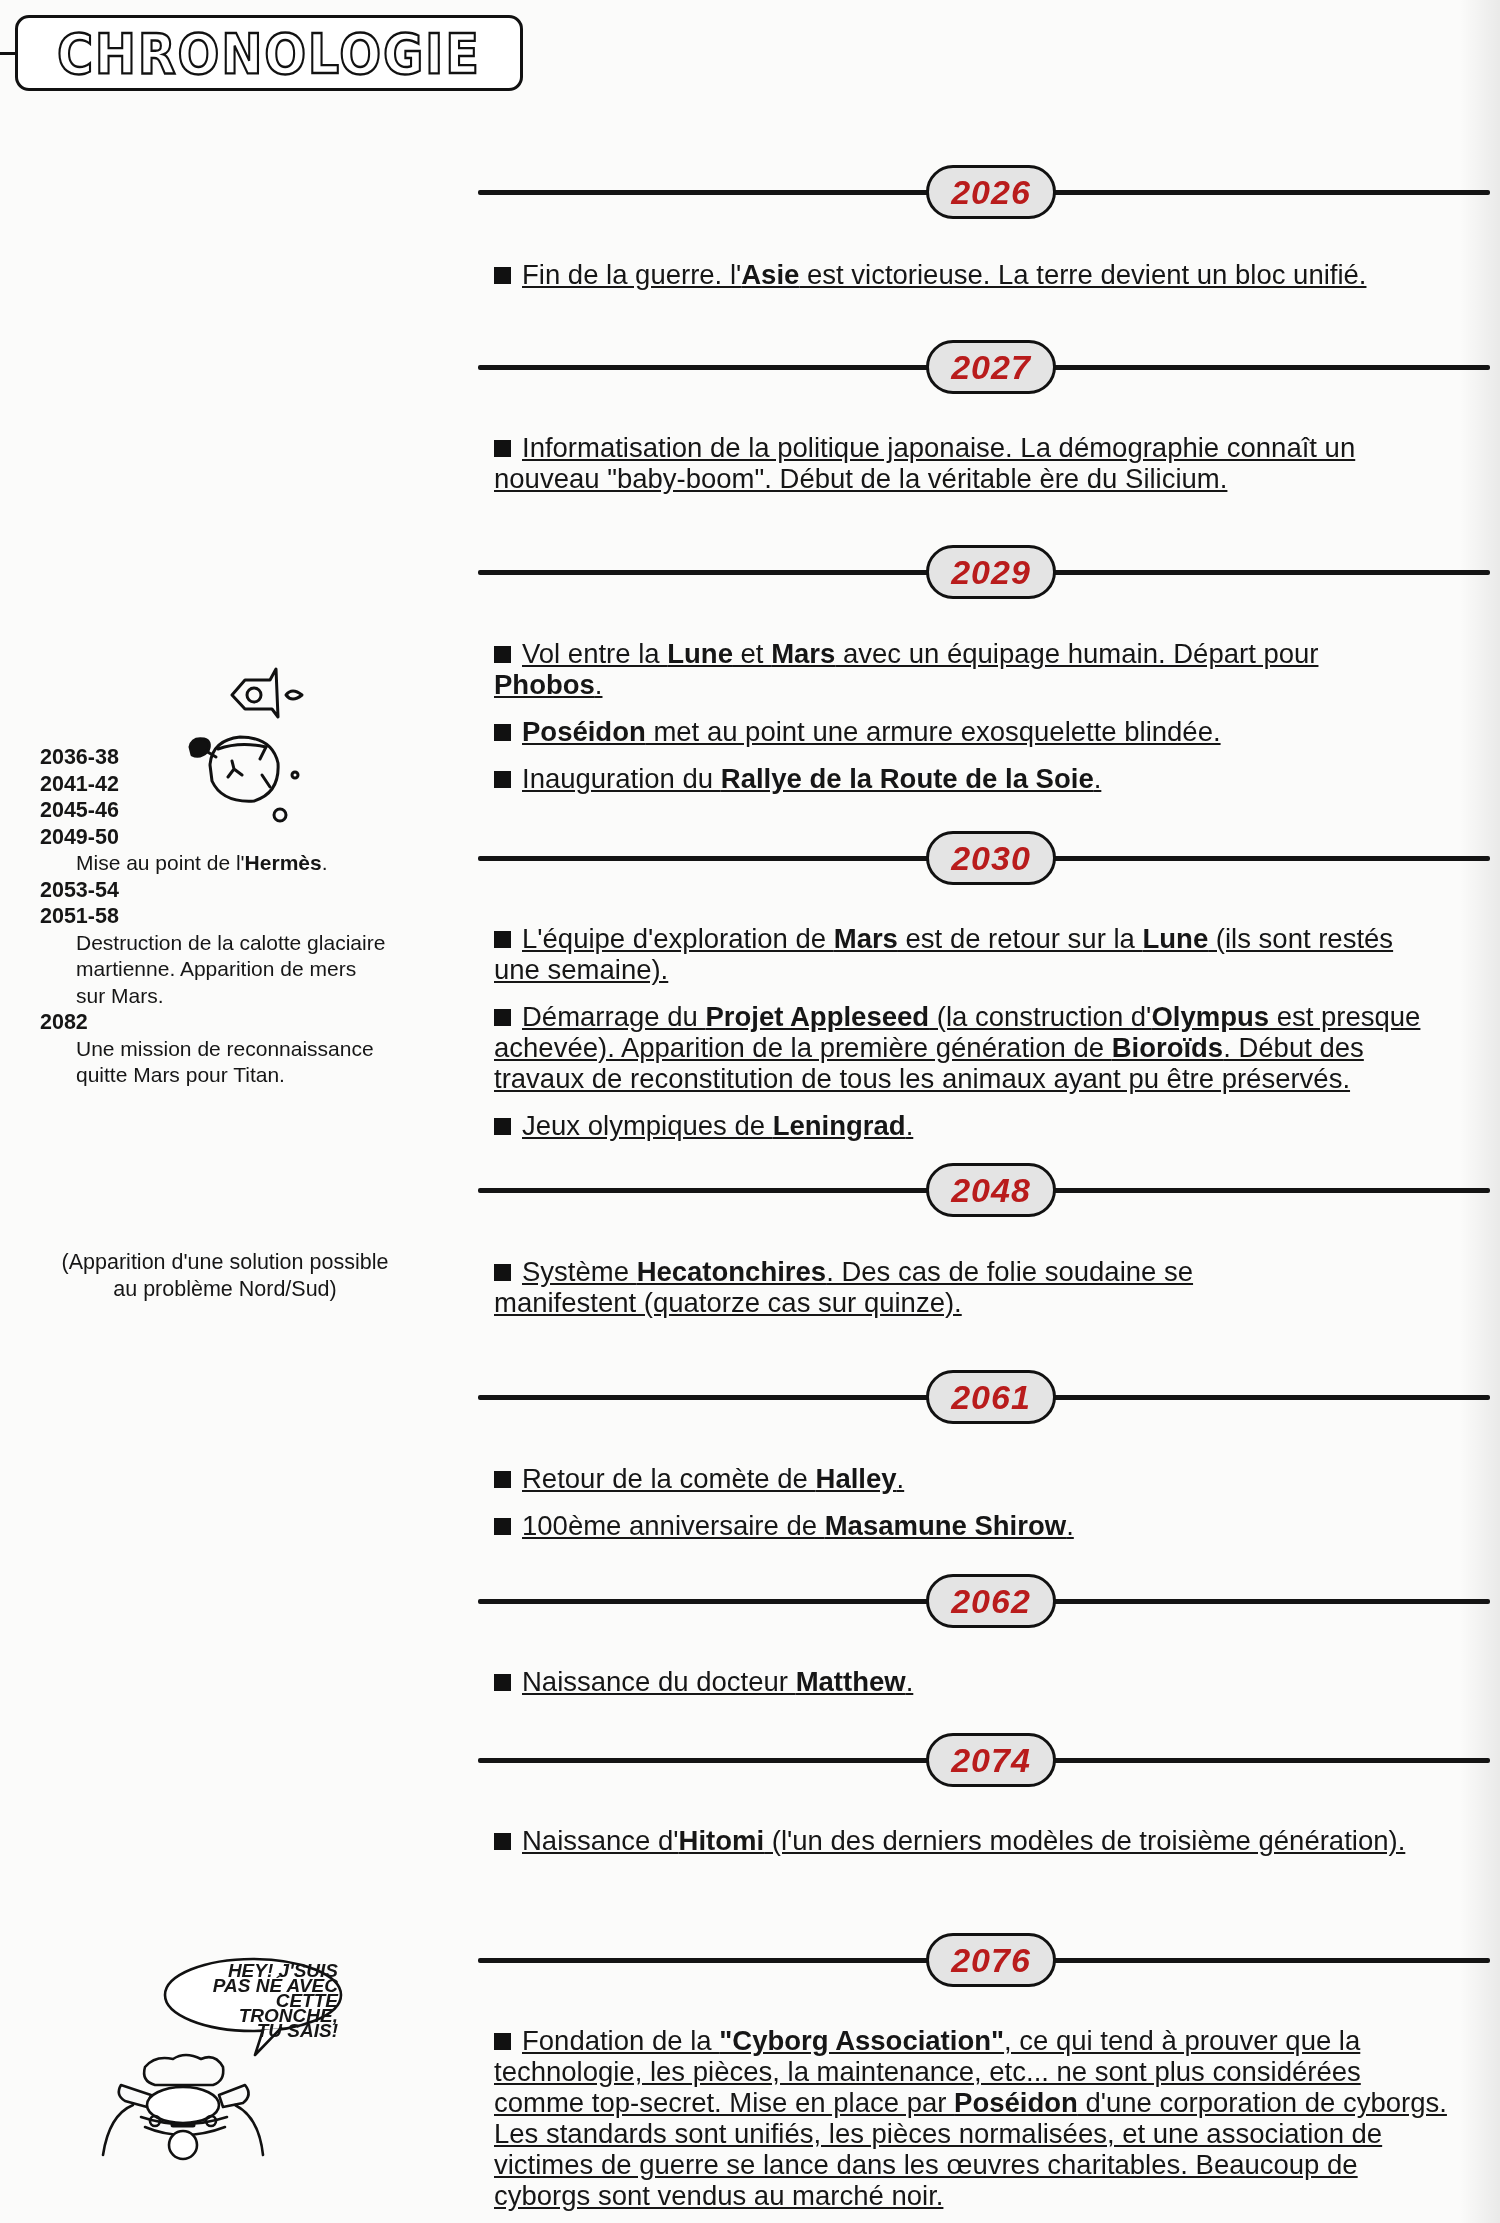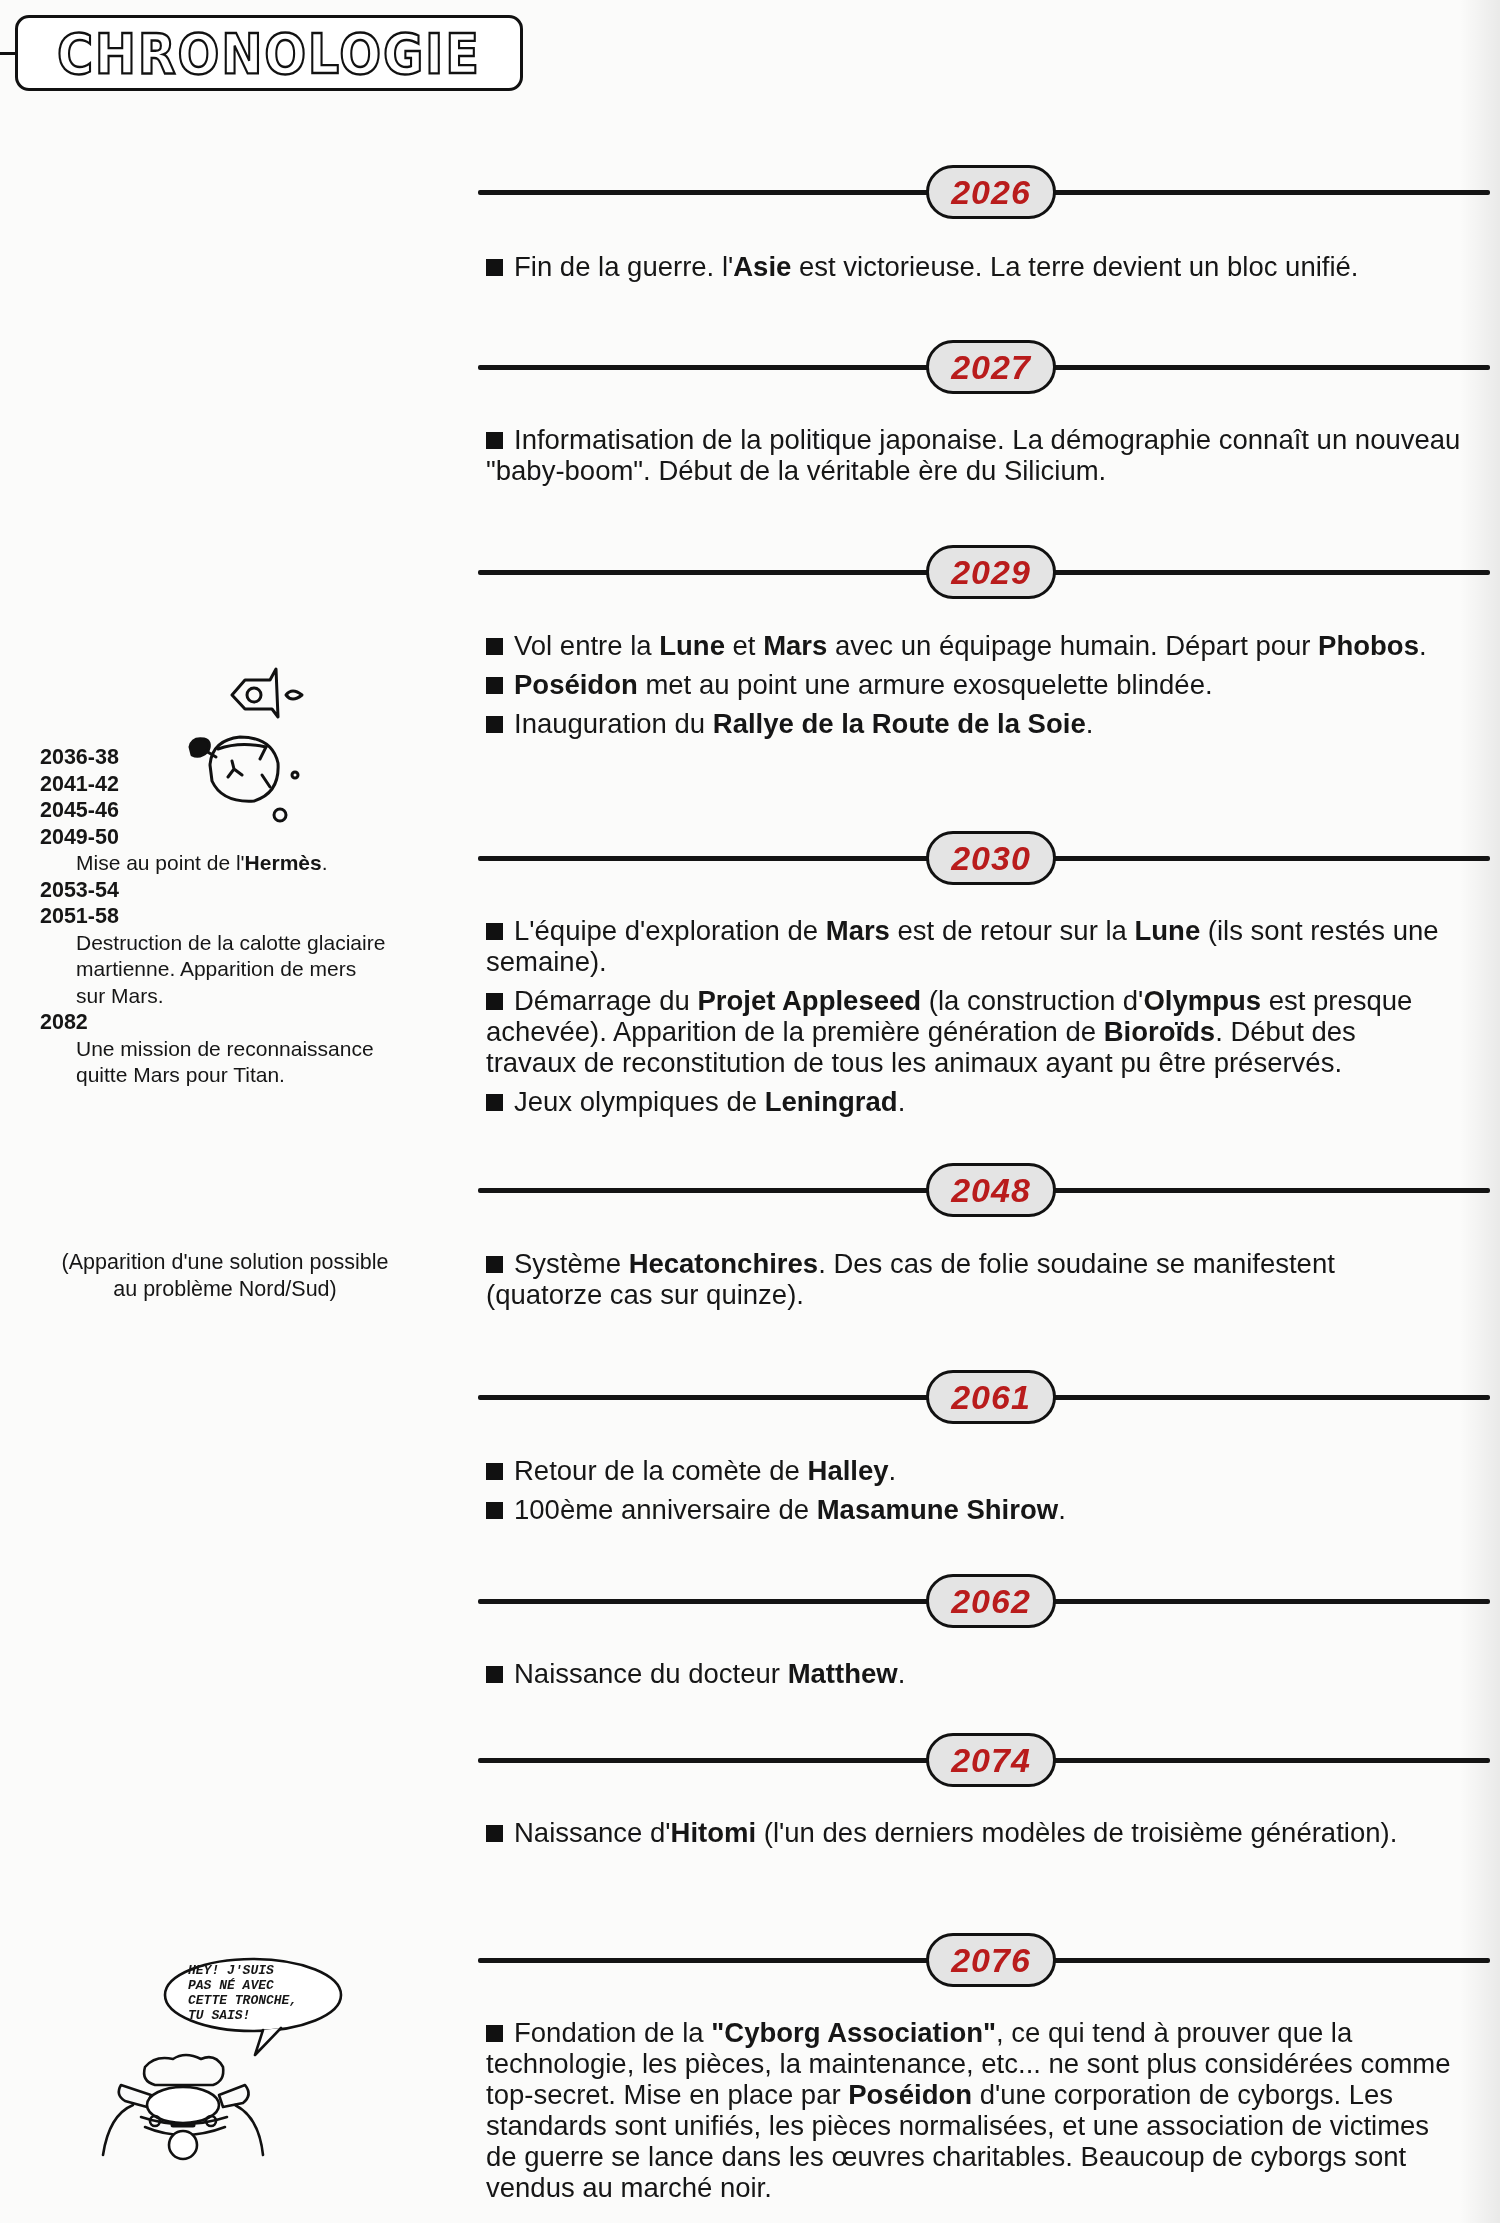--- a/index.html
+++ b/index.html
@@ -31,34 +31,34 @@
   .year-pill {
     position:absolute; left:448px; top:0; width:130px; height:54px; box-sizing:border-box;
     border:3px solid #111; border-radius:27px; background:#e4e4e4;
     display:flex; align-items:center; justify-content:center;
   }
   .year-pill span {
     font-family:"Liberation Sans", sans-serif; font-weight:bold; font-style:italic;
     font-size:34px; color:#b91c1c; letter-spacing:1px;
   }
   .entry { position:absolute; left:478px; width:1010px; font-size:27.5px; line-height:31px; }
-  .entry p { margin:8px; }
+  .entry p { margin:16px;text-decoration:underline; }
   .bullet {
     display:inline-block; width:17px; height:17px; background:#111;
     margin-right:11px; vertical-align:0px;
   }
   .entry b { font-weight:bold; }
   .side { position:absolute; left:40px; font-size:21px; line-height:26.5px; }
   .side .yr { font-weight:bold; font-size:21.5px; }
   .side .desc { padding-left:36px; }
   .side-note { position:absolute; left:40px; width:370px; text-align:center; font-size:21.5px; line-height:27px; }
   .doodle { position:absolute; }
   .bubble-text {
-    font-family:Liberation Mono, monospace; font-weight:bold; font-size:13px;
-    text-align:left; line-height:15px; font-style:italic;
+    font-family:Liberation Sans, sans-serif; font-weight:bold; font-size:19px;
+    text-align:right; line-height:15px; font-style:italic;
   }
 </style>
 </head>
 <body>
 
 <div class="edge-shade"></div>
 
 <div class="title-lead"></div>
 <div class="title-box">
   <span class="title-text">CHRONOLOGIE</span>

